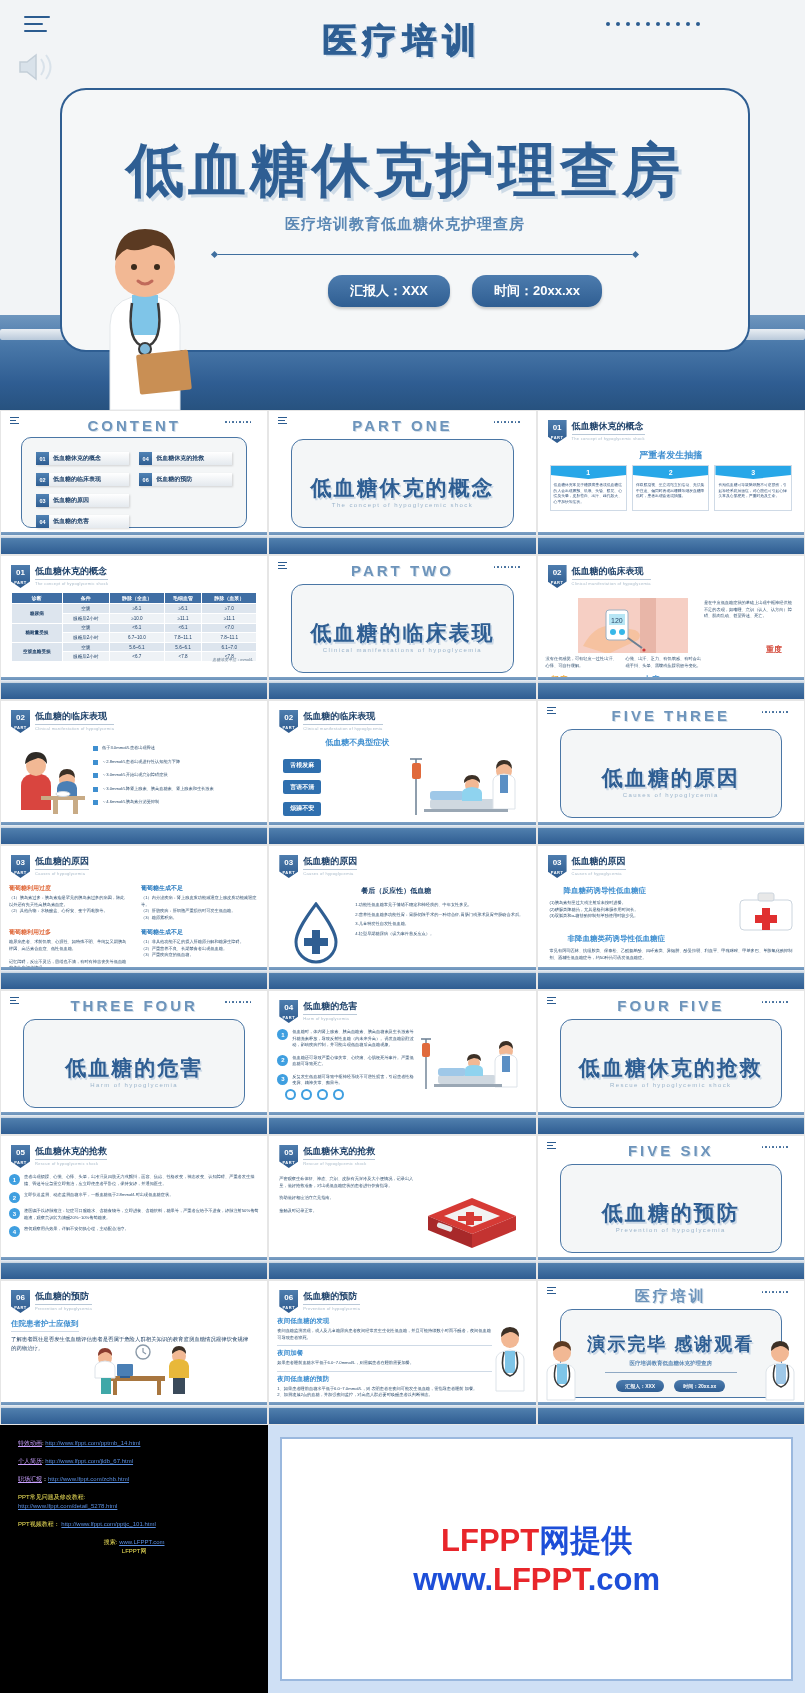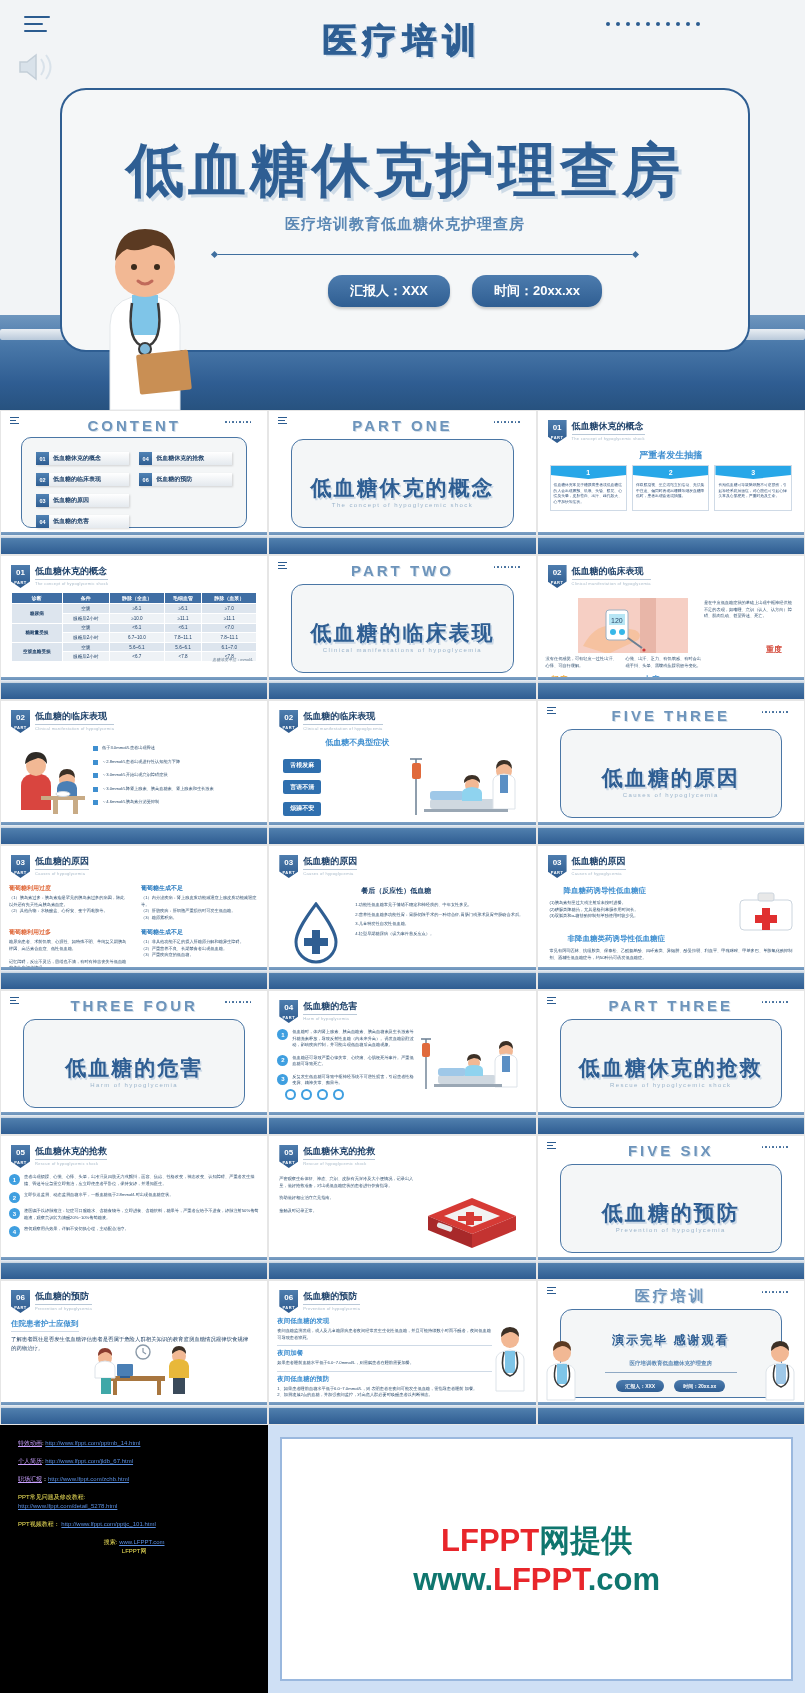--- a/index.html
+++ b/index.html
@@ -139,21 +139,21 @@
   .lk-url{ color:#5a8fe0; text-decoration:underline; }
   .lk-y{ color:#f2e55a; }
   .lk-wh{ color:#ffffff; }
   .links .ctr{ text-align:center; }
   .wm{ background:#cfe0f5; display:flex; align-items:center; justify-content:center; padding:12px; }
   .wm-inner{ background:#fff; border:2px solid #9ab8de; width:100%; height:100%;
     display:flex; flex-direction:column; align-items:center; justify-content:center; }
   .wm-l1{ font-size:31px; font-weight:bold; }
   .wm-l2{ font-size:31px; font-weight:bold; }
   .red{ color:#e8262b; }
-  .blk{ color:#0f766e; }
+  .blk{ color:#1d4ed8; }
 </style>
 </head>
 <body>
 
 <div class="hero">
   <div class="hero-bg-top"></div>
   <div class="hero-bg-bot"></div>
 
   <div class="hero-menu">
       <i></i>
@@ -688,21 +688,21 @@
     <div class="mini-dots">
         <span></span>
         <span></span>
         <span></span>
         <span></span>
         <span></span>
         <span></span>
         <span></span>
         <span></span>
       </div>
-    <div class="sec-kicker">PART THREE</div>
+    <div class="sec-kicker">FOUR FIVE</div>
     <div class="sec-card">
       <div class="sec-cn">低血糖休克的抢救</div>
       <div class="sec-en">Rescue of hypoglycemic shock</div>
     </div>
     <div class="band"></div>
   </div>
 
   <div class="slide">
     <div class="hdr">
       <div class="badge"><span>05</span><small>PART</small></div>
@@ -850,21 +850,21 @@
         <span></span>
         <span></span>
         <span></span>
         <span></span>
         <span></span>
         <span></span>
         <span></span>
       </div>
     <div class="sec-kicker">医疗培训</div>
     <div class="sec-card">
-      <div style="position:absolute;top:22px;left:0;right:0;text-align:center;font-size:12px;font-weight:bold;color:#2e5e93;letter-spacing:2px;text-shadow:1.5px 1.5px 0 #ccd9e6">演示完毕  感谢观看</div>
+      <div style="position:absolute;top:22px;left:0;right:0;text-align:center;font-size:18px;font-weight:bold;color:#2e5e93;letter-spacing:2px;text-shadow:1.5px 1.5px 0 #ccd9e6">演示完毕  感谢观看</div>
       <div style="position:absolute;top:50px;left:0;right:0;text-align:center;font-size:5.5px;font-weight:bold;color:#5a87b4">医疗培训教育低血糖休克护理查房</div>
       <div style="position:absolute;top:62px;left:44px;right:44px;height:1px;background:#8fa9c4"></div>
       <div style="position:absolute;top:70px;left:0;right:0;display:flex;justify-content:center;gap:10px">
         <span style="background:linear-gradient(180deg,#4d7cae,#2f5e92);color:#fff;font-size:5px;font-weight:bold;padding:3px 9px;border-radius:7px">汇报人：XXX</span>
         <span style="background:linear-gradient(180deg,#4d7cae,#2f5e92);color:#fff;font-size:5px;font-weight:bold;padding:3px 9px;border-radius:7px">时间：20xx.xx</span>
       </div>
     </div>
     <svg style="position:absolute;left:4px;bottom:22px;width:42px;height:62px" viewBox="0 0 42 62">
       <circle cx="20" cy="13" r="9" fill="#f2b894"></circle>
       <path d="M11 11 q0-10 9-10 q9 0 9 10 q-4-5-9-5 q-5 1-9 5z" fill="#5b3a22"></path>

